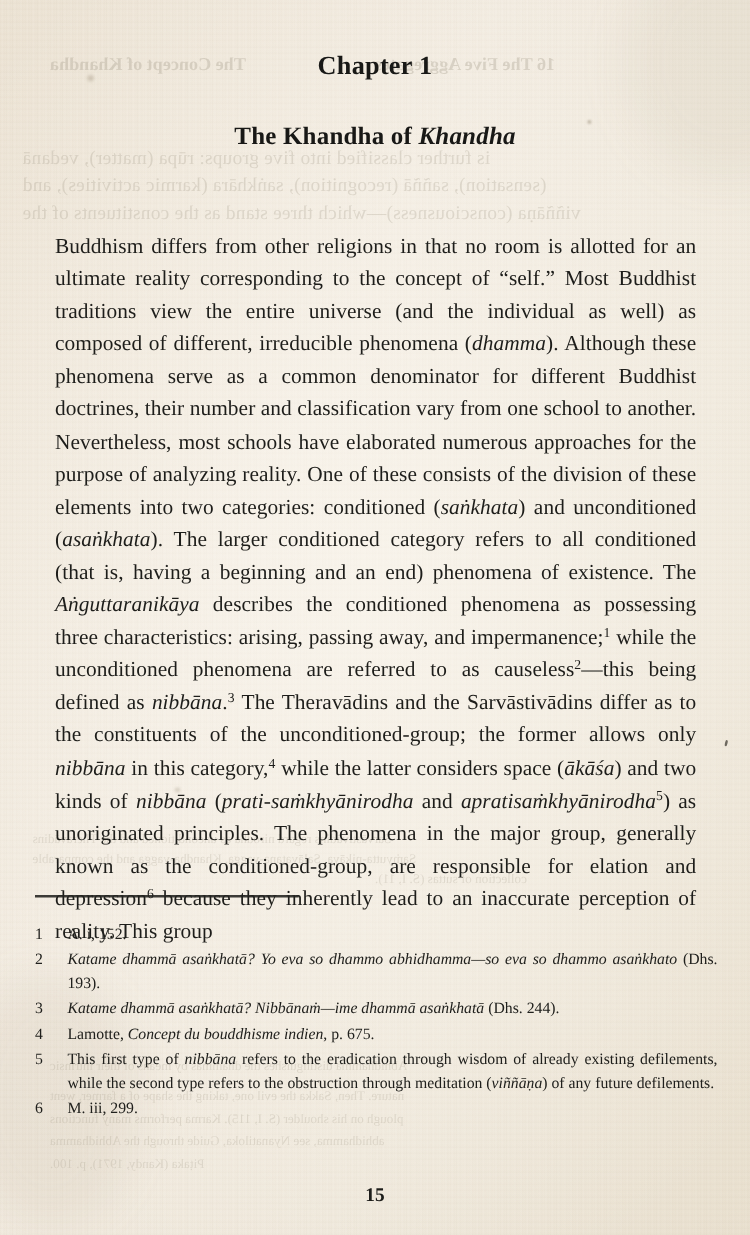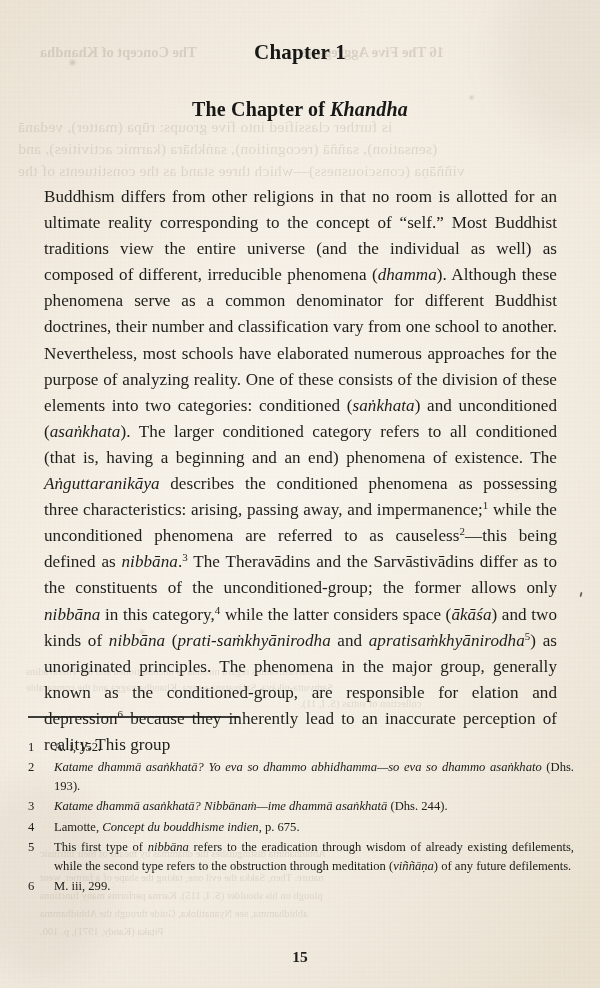--- a/index.html
+++ b/index.html
@@ -225,21 +225,21 @@
       <div class="showthrough st-small" style="top: 890px; left: 40px;">plough on his shoulder (S. I, 115). Karma performs many functions</div>
       <div class="showthrough st-small" style="top: 908px; left: 40px;">abhidhamma, see Nyanatiloka, Guide through the Abhidhamma</div>
       <div class="showthrough st-small" style="top: 926px; left: 40px;">Piṭaka (Kandy, 1971), p. 100.</div>
     </div>
 
   <div class="running-head"></div>
 
   <div class="chapter-number">Chapter 1</div>
 
   <div class="chapter-title">
-    <span>The Chapter of </span><i>Khandha</i>
+    <span>The Khandha of </span><i>Khandha</i>
   </div>
 
   <div class="body-text">
     <p>Buddhism differs from other religions in that no room is allotted for an ultimate reality corresponding to the concept of “self.” Most Buddhist traditions view the entire universe (and the individual as well) as composed of different, irreducible phenomena (<i>dhamma</i>). Although these phenomena serve as a common denominator for different Buddhist doctrines, their number and classification vary from one school to another. Nevertheless, most schools have elaborated numerous approaches for the purpose of analyzing reality. One of these consists of the division of these elements into two categories: conditioned (<i>saṅkhata</i>) and unconditioned (<i>asaṅkhata</i>). The larger conditioned category refers to all conditioned (that is, having a beginning and an end) phenomena of existence. The <i>Aṅguttaranikāya</i> describes the conditioned phenomena as possessing three characteristics: arising, passing away, and impermanence;<sup>1</sup> while the unconditioned phenomena are referred to as causeless<sup>2</sup>—this being defined as <i>nibbāna</i>.<sup>3</sup> The Theravādins and the Sarvāstivādins differ as to the constituents of the unconditioned-group; the former allows only <i>nibbāna</i> in this category,<sup>4</sup> while the latter considers space (<i>ākāśa</i>) and two kinds of <i>nibbāna</i> (<i>prati-saṁkhyānirodha</i> and <i>apratisaṁkhyānirodha</i><sup>5</sup>) as unoriginated principles. The phenomena in the major group, generally known as the conditioned-group, are responsible for elation and depression<sup>6</sup> because they inherently lead to an inaccurate perception of reality. This group</p>
   </div>
 
   <div class="ink-mark" style="left:580px; top:592px;"></div>
 
   <div class="footnote-rule"></div>
 

